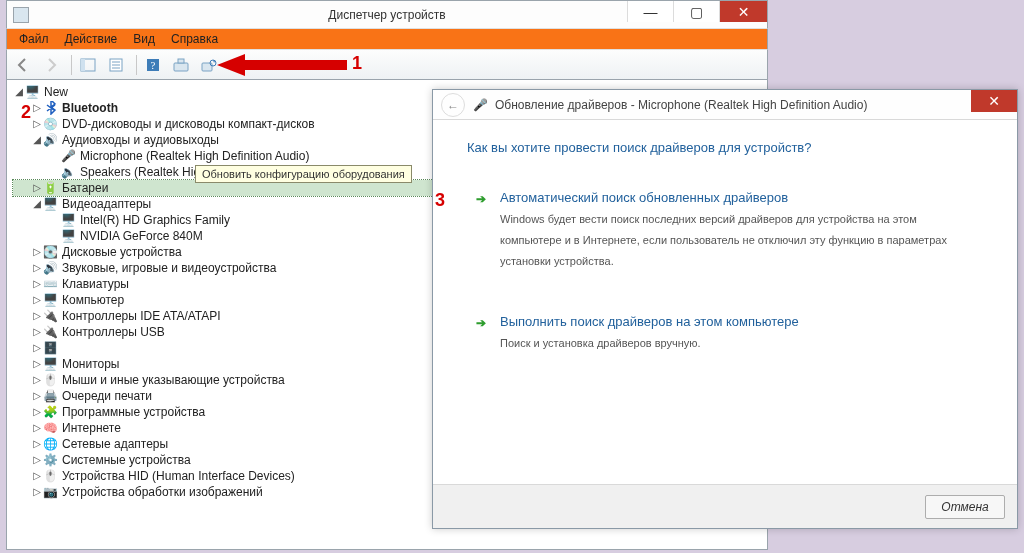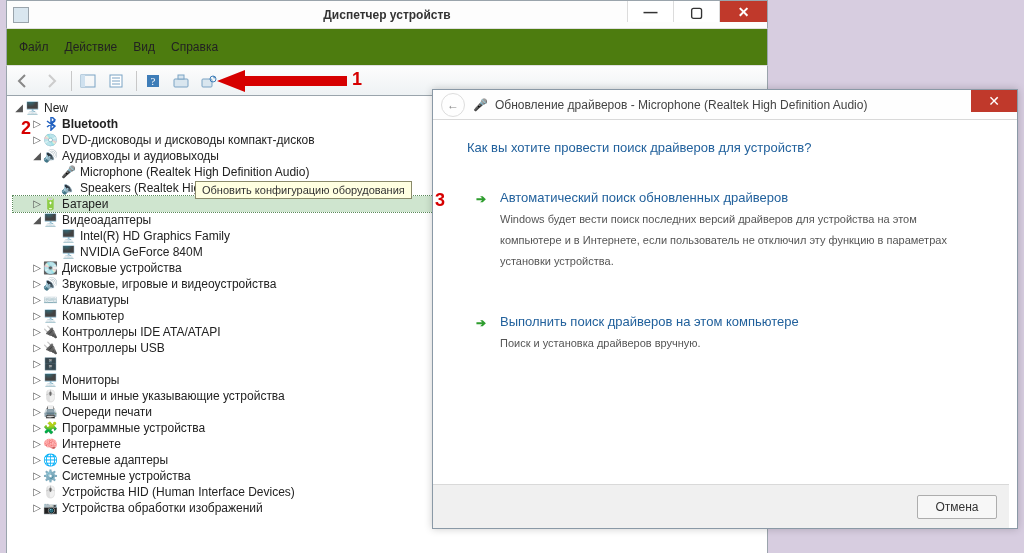--- a/index.html
+++ b/index.html
@@ -1,28 +1,28 @@
 <!DOCTYPE html>
 <html><head>
 <meta charset="utf-8">
 <style>
   * { box-sizing: border-box; }
   html, body { margin:0; padding:0; font-family: "Segoe UI", Tahoma, sans-serif; font-size:12px; }
   body { background:#d7cde0; width:1024px; height:553px; position:relative; overflow:hidden; }
 
   
   .dm-window { position:absolute; left:6px; top:0; width:762px; }
-  .dm-titlebar { height:28px; background:#fdfdfd; display:flex; align-items:center; justify-content:center; position:relative; border:1px solid #9aa4ac; border-bottom:none;font-weight:bold; }
+  .dm-titlebar { height:28px; background:#fdfdfd; display:flex; align-items:center; justify-content:center; position:relative; border:1px solid #9aa4ac; border-bottom:none; }
   .dm-titlebar .sys-icon { position:absolute; left:6px; top:6px; width:16px; height:16px; background:#d9e6ef; border:1px solid #9aa4ac; }
   .dm-titlebar .title { color:#333; font-size:12px; }
   .dm-titlebar .controls { position:absolute; right:0; top:0; height:21px; display:flex; }
   .dm-titlebar .btn { width:46px; height:21px; display:flex; align-items:center; justify-content:center; font-size:14px; color:#333; background:#fff; border-left:1px solid #dcdcdc; }
   .dm-titlebar .btn.close { background:#c0392b; color:#fff; width:48px; }
 
-  .dm-menubar { height:38px; background:#4d7c0f; border:1px solid #9aa4ac; border-top:1px solid #e0e0e0; border-bottom:1px solid #e0e0e0; display:flex; align-items:center; padding:0 4px; }
+  .dm-menubar { height:22px; background:#f97316; border:1px solid #9aa4ac; border-top:1px solid #e0e0e0; border-bottom:1px solid #e0e0e0; display:flex; align-items:center; padding:0 4px; }
   .dm-menubar .mitem { padding:2px 8px; color:#222; }
 
   .dm-toolbar { height:30px; background:linear-gradient(#fdfdfd,#eef2f4); border:1px solid #9aa4ac; border-top:none; display:flex; align-items:center; padding:0 4px; position:relative; }
   .dm-toolbar .tbtn { width:24px; height:24px; display:flex; align-items:center; justify-content:center; margin-right:4px; border:1px solid transparent; border-radius:2px; }
   .dm-toolbar .sep { width:1px; height:20px; background:#c8c8c8; margin:0 4px; }
   .tbtn svg { width:16px; height:16px; }
 
   .arrow { position:absolute; left:210px; top:2px; width:130px; height:26px; }
   .num { position:absolute; font-size:18px; font-weight:bold; color:#d60000; }
 
@@ -44,21 +44,21 @@
   .wiz-titlebar .wtitle { color:#444; font-size:12px; }
   .wiz-titlebar .wclose { position:absolute; right:0; top:0; width:46px; height:22px; background:#c0392b; color:#fff; display:flex; align-items:center; justify-content:center; font-size:14px; }
 
   .wiz-body { padding:20px 53px 10px 34px; position:relative; height:360px; }
   .wiz-q { color:#22619c; font-size:13px; margin-bottom:24px; }
   .opt { border:1px solid transparent; padding:10px 12px 12px 32px; position:relative; margin-bottom:18px; cursor:pointer; }
   .opt .arrowico { position:absolute; left:8px; top:12px; color:#2e9d2e; font-weight:bold; }
   .opt .h { color:#22619c; font-size:13px; margin-bottom:4px; }
   .opt .d { color:#555; font-size:11px; line-height:21px; }
 
-  .wiz-footer { position:absolute; left:0; right:8px; bottom:0; height:44px; background:#f0f0f0; border-top:1px solid #d9d9d9; display:flex; align-items:center; justify-content:flex-end; padding-right:12px; }
+  .wiz-footer { position:absolute; left:0; right:0; bottom:0; height:44px; background:#f0f0f0; border-top:1px solid #d9d9d9; display:flex; align-items:center; justify-content:flex-end; padding-right:12px;font-style:italic; }
   .wiz-footer .cancel { min-width:80px; height:24px; padding:0 14px; background:#f7f7f7; border:1px solid #adadad; color:#333; font-size:12px; border-radius:2px; display:flex; align-items:center; justify-content:center; cursor:pointer; }
 
   
   .tree { --g:#bfbfbf; }
   .row { position:relative; }
 </style>
 </head>
 <body>
 
 <div class="dm-window">

